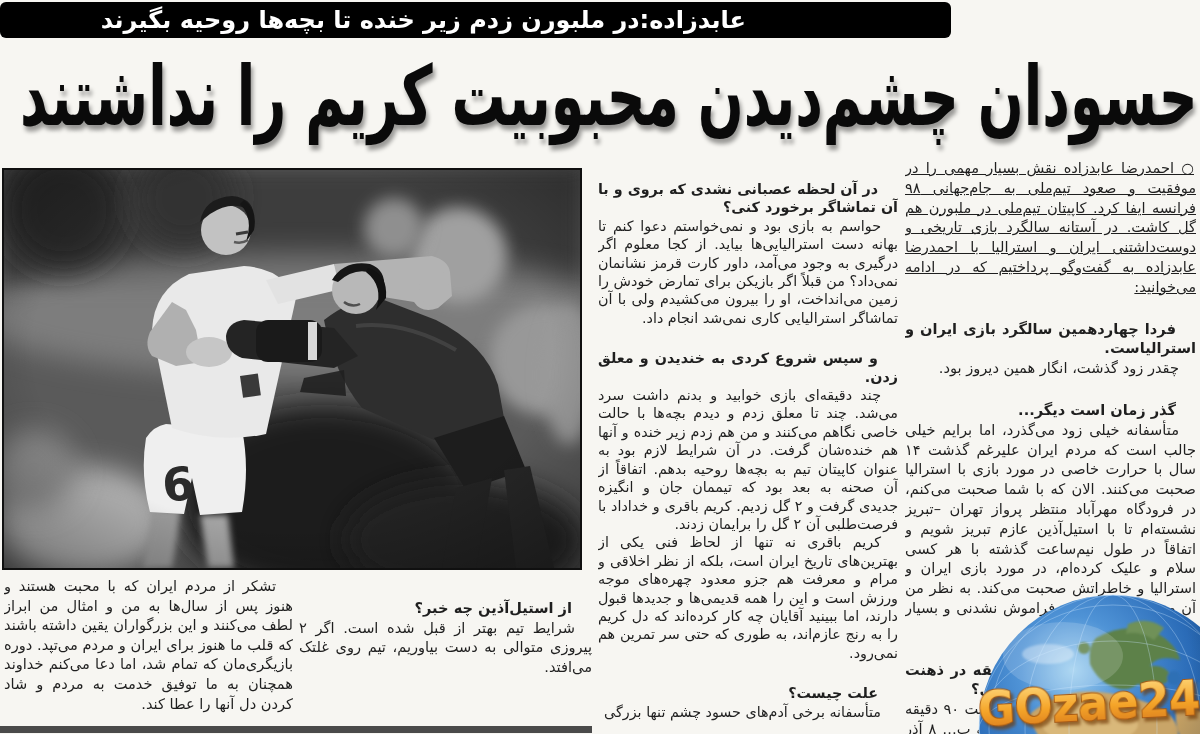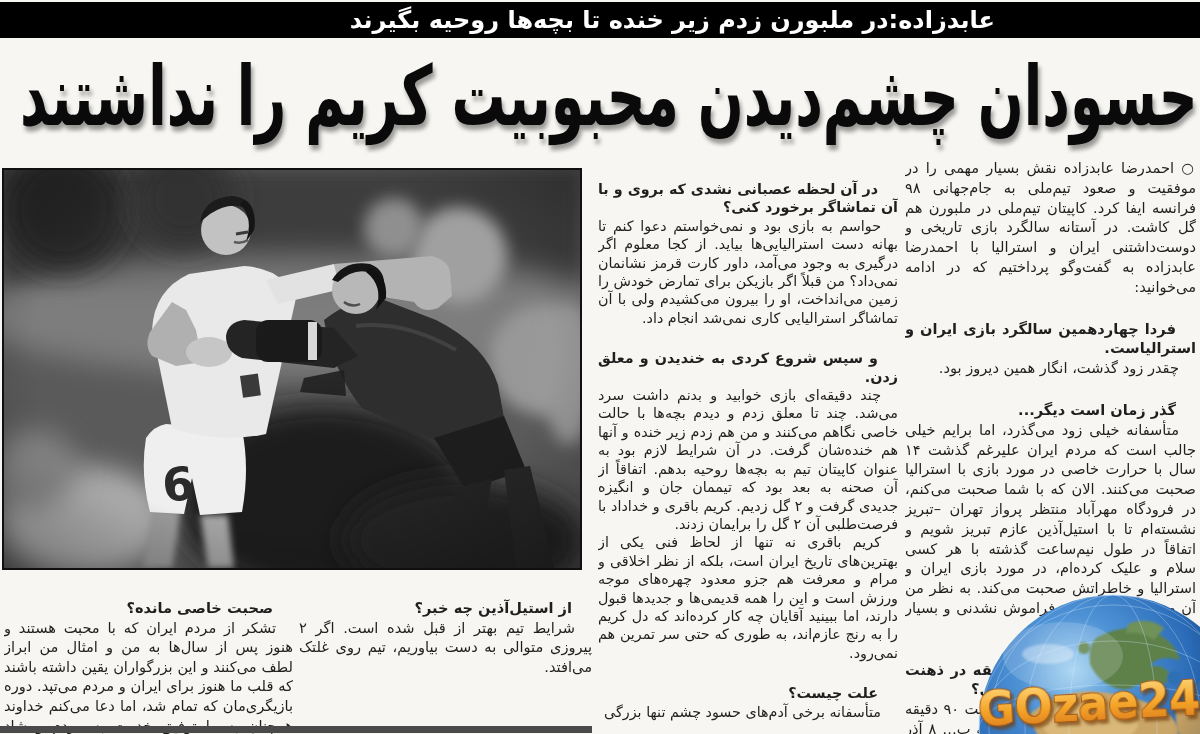--- a/index.html
+++ b/index.html
@@ -5,22 +5,23 @@
   html,body{margin:0;padding:0;}
   body{
     width:1200px;height:734px;position:relative;overflow:hidden;
     background:var(--page-bg,#f7f6f2);
     font-family:"DejaVu Sans",sans-serif;
   }
   .page{position:absolute;inset:0;}
 
   
   .kicker-bar{
-    position:absolute;left:0;top:2px;width:1200px;height:36px;
+    position:absolute;left:0;top:2px;width:951px;height:36px;
     background:var(--kicker-bg,#000);
+    border-radius:6px;
   }
   .kicker-text{
     position:absolute;right:205px;top:50%;transform:translateY(-50%);
     color:var(--kicker-text,#fff);font-size:24px;font-weight:bold;
     direction:rtl;white-space:nowrap;letter-spacing:0;
   }
 
   
   .headline{
     position:absolute;left:0;top:40px;width:1145px;height:112px;
@@ -41,21 +42,21 @@
   .photo-frame svg{display:block;width:100%;height:100%;}
 
   
   .col{
     position:absolute;direction:rtl;text-align:justify;
     color:var(--body-text,#1f1f1f);overflow:hidden;
   }
   .col p{margin:0;padding:0;}
   .col p.a{text-indent:17px;}
   .col p.q{font-weight:bold;text-indent:20px;margin-top:22px;}
-  .col p.intro{text-indent:2px;}
+  .col p.intro{text-indent:2px;text-decoration:underline;}
   #col1{left:905px;top:158px;width:291px;height:576px;font-size:14.6px;line-height:19.8px;}
   #col2{left:598px;top:158px;width:300px;height:576px;font-size:14.3px;line-height:18.4px;}
   #col3{left:299px;top:576px;width:293px;height:158px;font-size:14.6px;line-height:19.6px;}
   #col4{left:4px;top:576px;width:289px;height:158px;font-size:14.6px;line-height:19.6px;}
 
   
   .bottom-divider{
     position:absolute;left:0;top:726px;width:592px;height:7px;
     background:var(--divider,#4a4a4a);
   }
@@ -169,21 +170,20 @@
       <p class="a">چند دقیقه‌ای بازی خوابید و بدنم داشت سرد می‌شد. چند تا معلق زدم و دیدم بچه‌ها با حالت خاصی نگاهم می‌کنند و من هم زدم زیر خنده و آنها هم خنده‌شان گرفت. در آن شرایط لازم بود به عنوان کاپیتان تیم به بچه‌ها روحیه بدهم. اتفاقاً از آن صحنه به بعد بود که تیممان جان و انگیزه جدیدی گرفت و ۲ گل زدیم. کریم باقری و خداداد با فرصت‌طلبی آن ۲ گل را برایمان زدند.</p>
       <p class="a">کریم باقری نه تنها از لحاظ فنی یکی از بهترین‌های تاریخ ایران است، بلکه از نظر اخلاقی و مرام و معرفت هم جزو معدود چهره‌های موجه ورزش است و این را همه قدیمی‌ها و جدیدها قبول دارند، اما ببینید آقایان چه کار کرده‌اند که دل کریم را به رنج عازم‌اند، به طوری که حتی سر تمرین هم نمی‌رود.</p>
       <p class="q">علت چیست؟</p>
       <p class="a">متأسفانه برخی آدم‌های حسود چشم تنها بزرگی</p>
     </div>
   <div class="col" id="col3">
       <p class="q">از استیل‌آذین چه خبر؟</p>
       <p class="a">شرایط تیم بهتر از قبل شده است. اگر ۲ پیروزی متوالی به دست بیاوریم، تیم روی غلتک می‌افتد.</p>
     </div>
   <div class="col" id="col4">
-      <p class="q">صحبت خاصی مانده؟</p>
       <p class="a">تشکر از مردم ایران که با محبت هستند و هنوز پس از سال‌ها به من و امثال من ابراز لطف می‌کنند و این بزرگواران یقین داشته باشند که قلب ما هنوز برای ایران و مردم می‌تپد. دوره بازیگری‌مان که تمام شد، اما دعا می‌کنم خداوند همچنان به ما توفیق خدمت به مردم و شاد کردن دل آنها را عطا کند.</p>
     </div>
 
   <div class="bottom-divider"></div>
 
   <div class="globe">
     <svg viewBox="0 0 270 270">
       <defs>
         <radialGradient id="ocean" cx="35%" cy="28%" r="80%">
           <stop offset="0%" stop-color="#9fd0f0"></stop>

